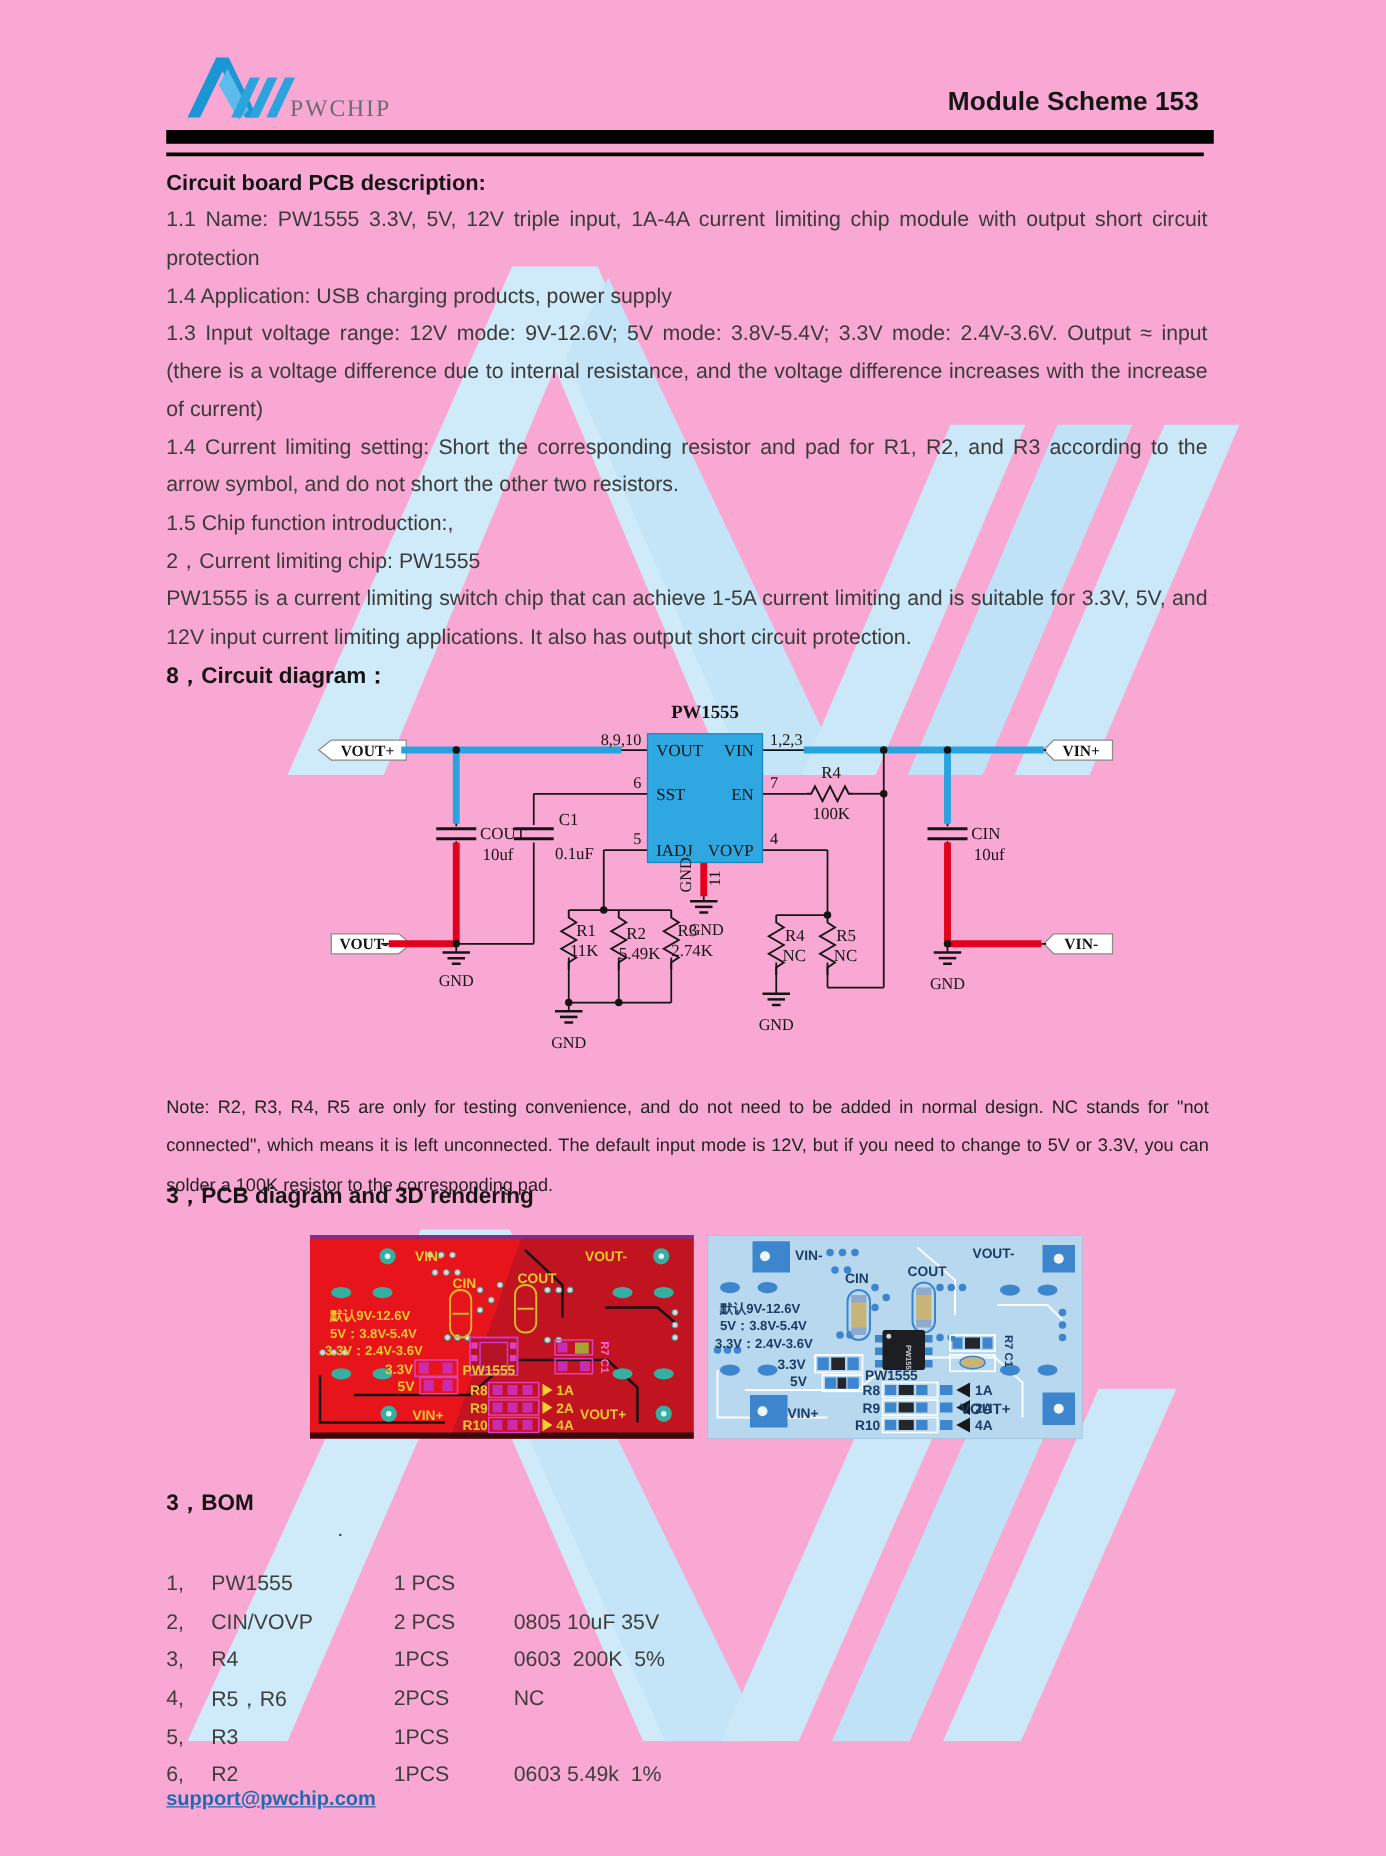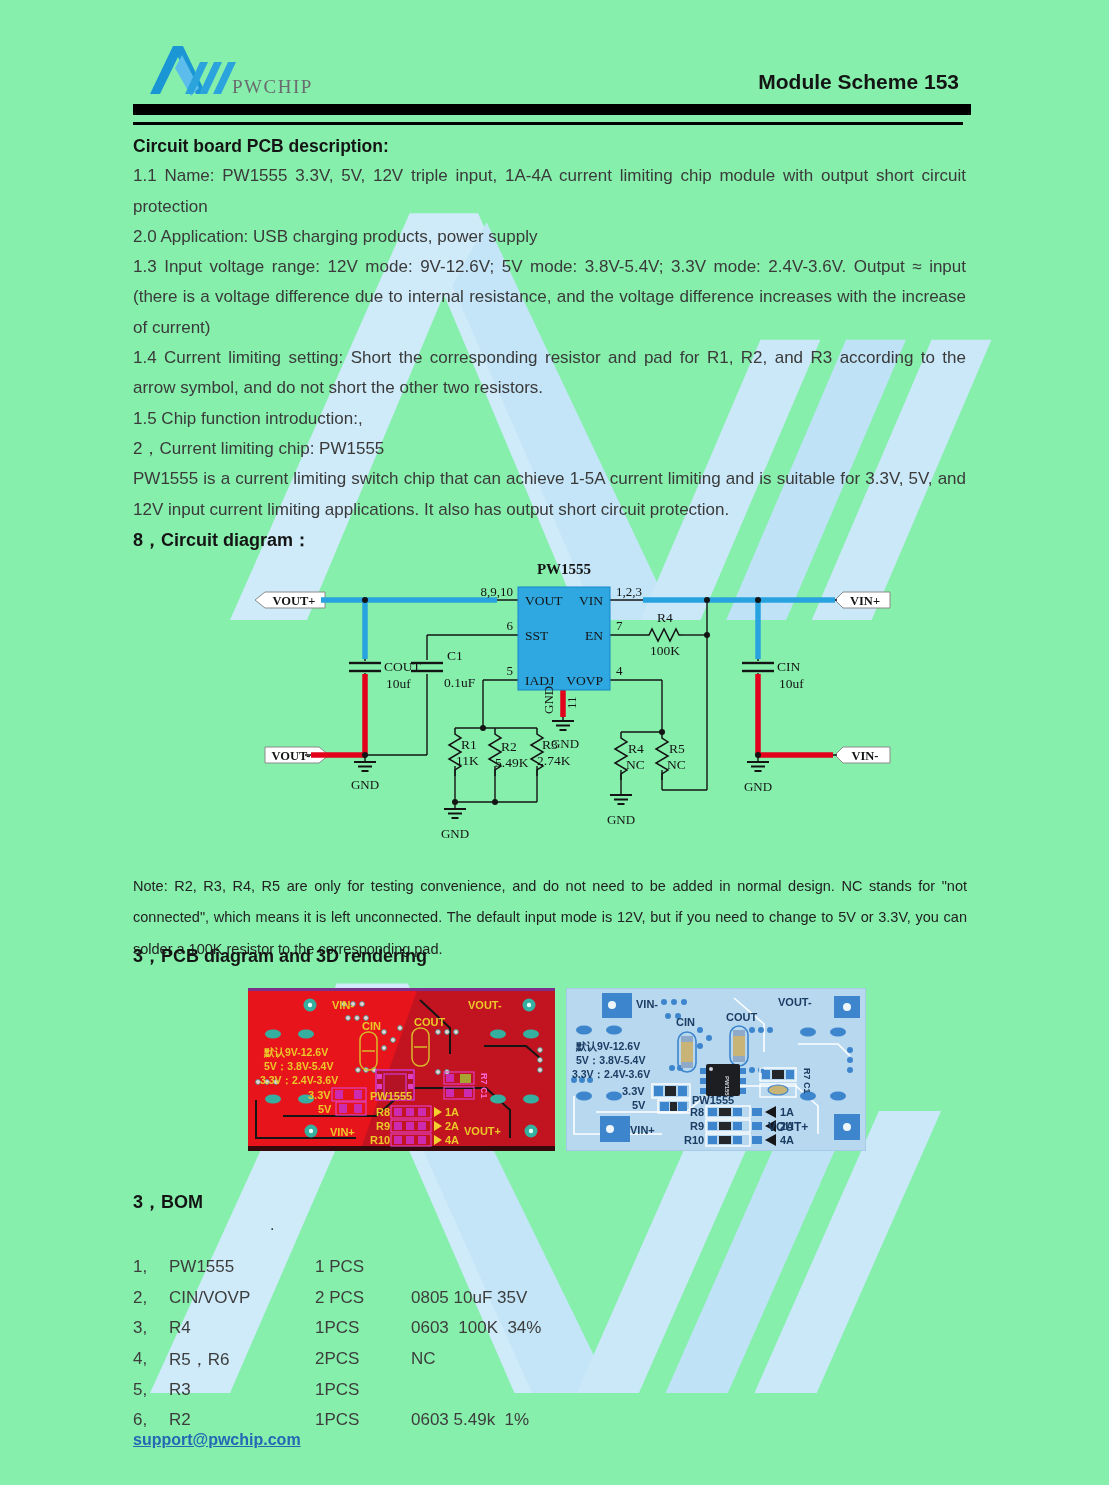--- a/index.html
+++ b/index.html
@@ -1,16 +1,16 @@
 <!DOCTYPE html>
 <html><head>
 <meta charset="utf-8">
 <style>
   html,body{margin:0;padding:0;background:#e9e9e9;}
-  .page{position:relative;width:1109px;height:1485px;background:#86efac;margin:0 auto;
+  .page{position:relative;width:1109px;height:1485px;background:#f9a8d4;margin:0 auto;
         overflow:hidden;font-family:"Liberation Sans",sans-serif;color:#3a3a3a;}
   .abs{position:absolute;}
   .z{position:relative;z-index:1;}
   svg.wm{position:absolute;z-index:0;}
   
   .doc-title{position:absolute;top:70px;right:150px;font-size:21px;font-weight:bold;color:#141414;z-index:1;}
   .bar-thick{position:absolute;left:133px;top:104px;width:838px;height:11px;background:#000;z-index:1;}
   .bar-thin{position:absolute;left:133px;top:122px;width:830px;height:3px;background:#000;z-index:1;}
   
   .desc{position:absolute;left:133px;top:131px;width:833px;z-index:1;}
@@ -67,21 +67,21 @@
     <text x="84" y="57" font-family="Liberation Serif, serif" font-size="19" letter-spacing="1.5" fill="#6a6c6f">PWCHIP</text>
   </svg>
   <div class="doc-title">Module Scheme 153</div>
   <div class="bar-thick"></div>
   <div class="bar-thin"></div>
 
   
   <div class="desc">
     <h2>Circuit board PCB description:</h2>
     <p>1.1 Name: PW1555 3.3V, 5V, 12V triple input, 1A-4A current limiting chip module with output short circuit protection</p>
-    <p>2.0 Application: USB charging products, power supply</p>
+    <p>1.4 Application: USB charging products, power supply</p>
     <p>1.3 Input voltage range: 12V mode: 9V-12.6V; 5V mode: 3.8V-5.4V; 3.3V mode: 2.4V-3.6V. Output ≈ input (there is a voltage difference due to internal resistance, and the voltage difference increases with the increase of current)</p>
     <p>1.4 Current limiting setting: Short the corresponding resistor and pad for R1, R2, and R3 according to the arrow symbol, and do not short the other two resistors.</p>
     <p>1.5 Chip function introduction:,</p>
     <p>2，Current limiting chip: PW1555</p>
     <p>PW1555 is a current limiting switch chip that can achieve 1-5A current limiting and is suitable for 3.3V, 5V, and 12V input current limiting applications. It also has output short circuit protection.</p>
     <p class="h-section">8，Circuit diagram：</p>
   </div>
 
   
   <svg class="schematic" width="660" height="305" viewBox="0 0 660 305">
@@ -531,21 +531,21 @@
     <div class="bom-row">
       <span>2,</span>
       <span>CIN/VOVP</span>
       <span>2 PCS</span>
       <span class="spec">0805 10uF 35V</span>
     </div>
     <div class="bom-row">
       <span>3,</span>
       <span>R4</span>
       <span>1PCS</span>
-      <span class="spec">0603  100K  34%</span>
+      <span class="spec">0603  200K  5%</span>
     </div>
     <div class="bom-row">
       <span>4,</span>
       <span>R5，R6</span>
       <span>2PCS</span>
       <span class="spec">NC</span>
     </div>
     <div class="bom-row">
       <span>5,</span>
       <span>R3</span>

